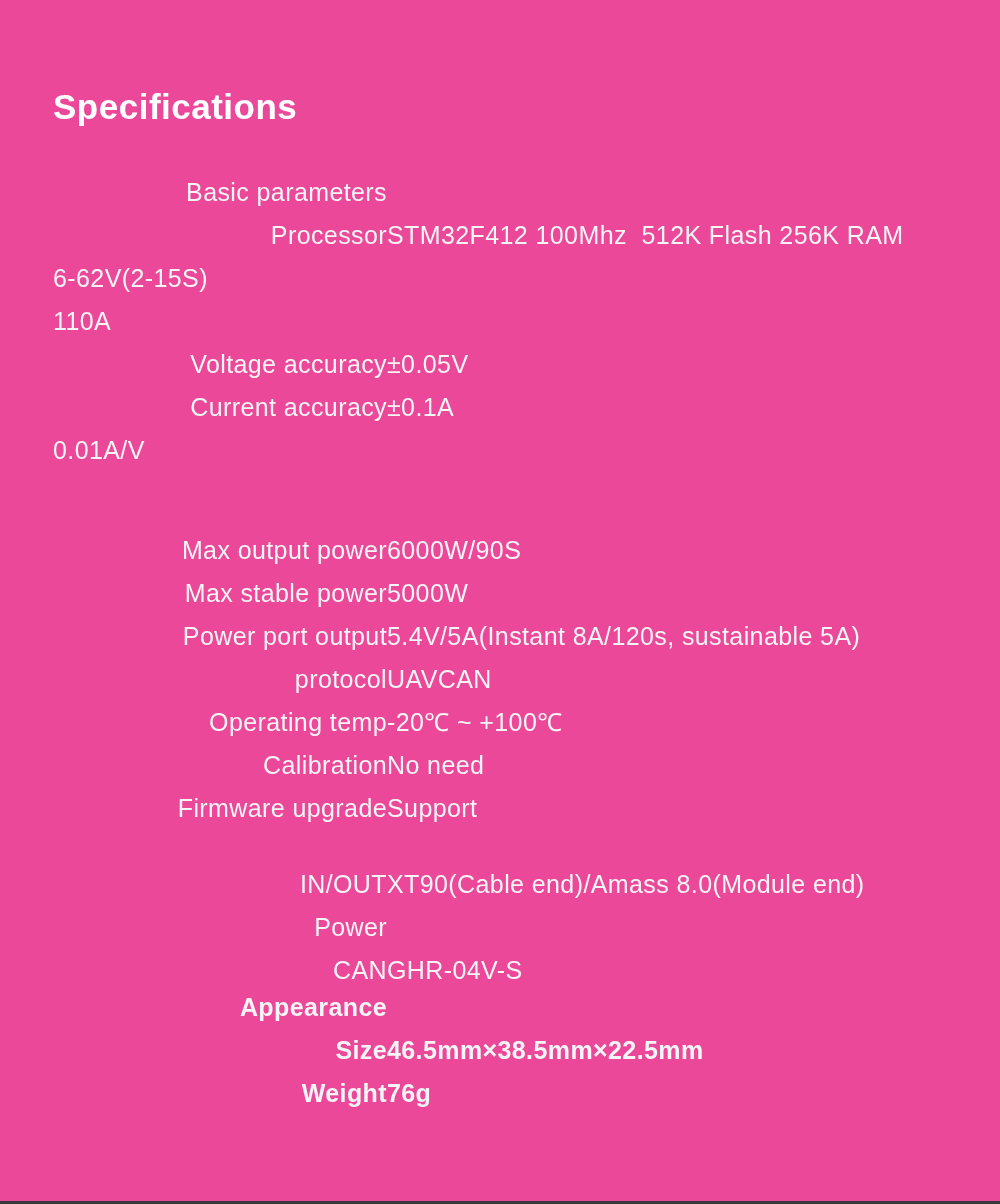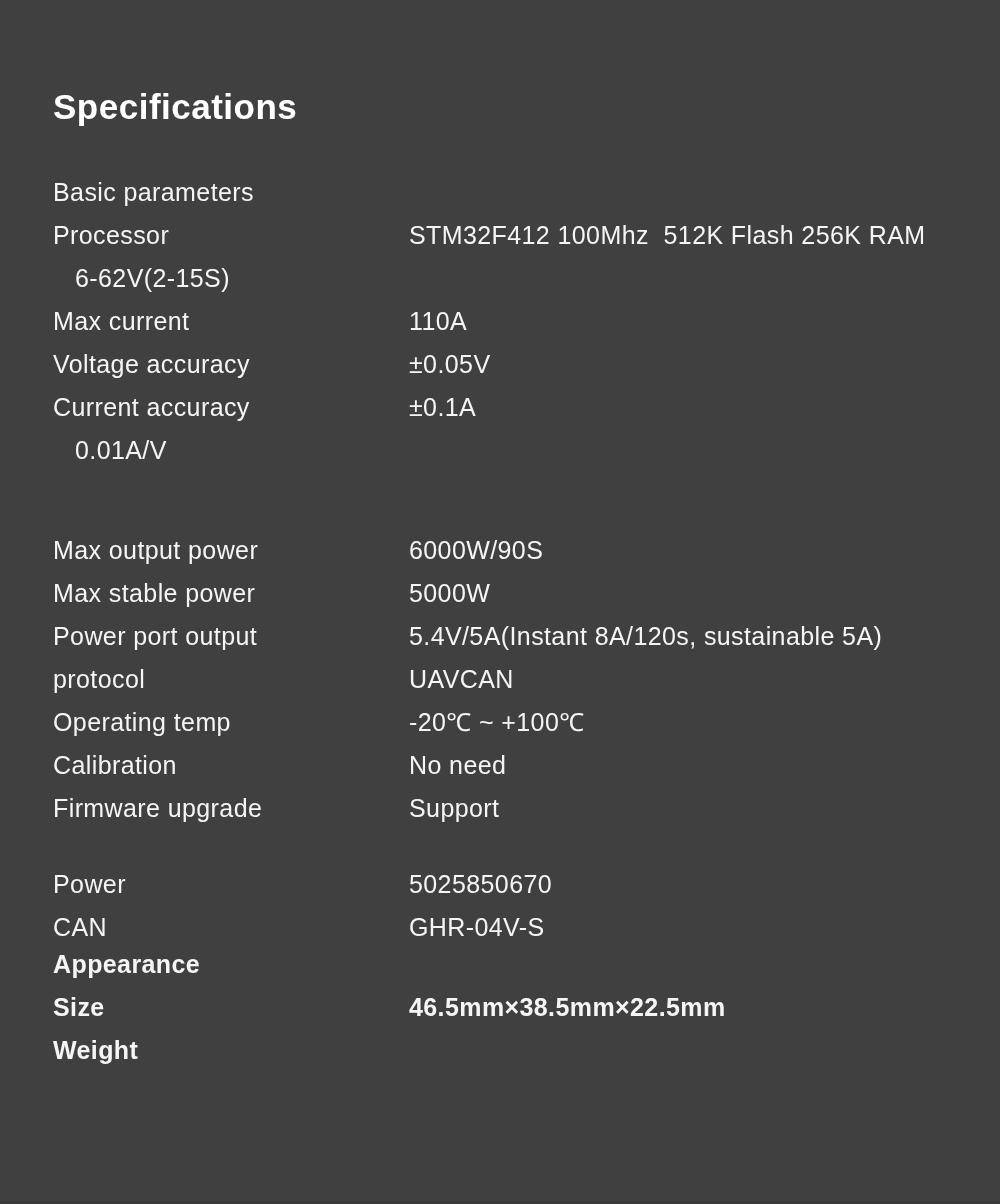--- a/index.html
+++ b/index.html
@@ -4,21 +4,21 @@
 <style>
   html, body {
     margin: 0;
     padding: 0;
     background: #000000;
   }
   .page {
     position: relative;
     width: 1000px;
     height: 1204px;
-    background: #404040;
+    background: #ec4899;
     color: #f5f5f5;
     font-family: "Liberation Sans", sans-serif;
     box-sizing: border-box;
     padding: 86px 40px 0 53px;
     overflow: hidden;
   }
   .page-title {
     font-size: 35px;
     font-weight: 700;
     color: #ffffff;
@@ -35,25 +35,25 @@
     align-items: center;
     height: 43px;
     font-size: 25px;
     letter-spacing: 0.4px;
     line-height: 1;
   }
   .label {
     flex: none;
     width: 334px;
     white-space: pre;
+    text-align: right;
   }
   .value {
     flex: 1;
     white-space: pre;
-    margin-left: 22px;
   }
   .bottom-divider {
     position: absolute;
     left: 0;
     bottom: 0;
     width: 100%;
     height: 3px;
     background: #3a3a3a;
   }
 </style>
@@ -69,21 +69,20 @@
     </div>
     <div class="rows">
           <div class="row">
     <span class="label">Processor</span>
     <span class="value">STM32F412 100Mhz  512K Flash 256K RAM</span>
   </div>
           <div class="row">
     <span class="value">6-62V(2-15S)</span>
   </div>
           <div class="row">
-    <span class="label">Max current</span>
     <span class="value">110A</span>
   </div>
           <div class="row">
     <span class="label">Voltage accuracy</span>
     <span class="value">±0.05V</span>
   </div>
           <div class="row">
     <span class="label">Current accuracy</span>
     <span class="value">±0.1A</span>
   </div>
@@ -121,38 +120,42 @@
   </div>
           <div class="row">
     <span class="label">Firmware upgrade</span>
     <span class="value">Support</span>
   </div>
         </div>
   </section>
       <section class="section section-2">
     <div class="rows">
           <div class="row">
+    <span class="label">IN/OUT</span>
+    <span class="value">XT90(Cable end)/Amass 8.0(Module end)</span>
+  </div>
+          <div class="row">
     <span class="label">Power</span>
-    <span class="value">5025850670</span>
   </div>
           <div class="row">
     <span class="label">CAN</span>
     <span class="value">GHR-04V-S</span>
   </div>
         </div>
   </section>
       <section class="section section-3">
     <div class="row header-row">
       <span class="label">Appearance</span>
     </div>
     <div class="rows">
           <div class="row">
     <span class="label">Size</span>
     <span class="value">46.5mm×38.5mm×22.5mm</span>
   </div>
           <div class="row">
     <span class="label">Weight</span>
+    <span class="value">76g</span>
   </div>
         </div>
   </section>
     </div>
   <div class="bottom-divider"></div>
 </div>
 
 </body></html>

